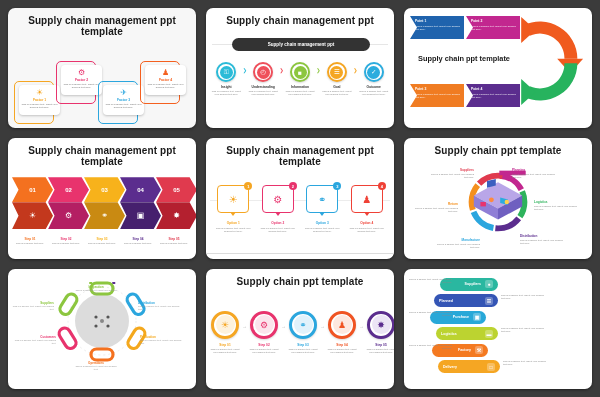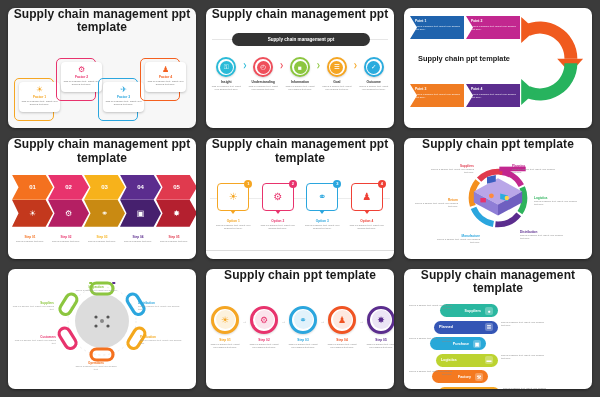--- a/index.html
+++ b/index.html
@@ -20,23 +20,24 @@
   .slide {
     position: relative;
     background: #ffffff;
     border-radius: 7px;
     margin: 5px;
     overflow: hidden;
     box-shadow: 0 1px 3px rgba(0,0,0,0.45);
   }
   .stitle {
     text-align: center;
-    font-size: 12px;
+    font-size: 10px;
     color: #1a1a1a;
     font-weight: 600;
+    padding-top: 7px;
     letter-spacing: .1px;
     line-height: 1.1;
   }
   .body { position: relative; width: 100%; height: calc(100% - 20px); }
 
   
   .s1 { background: #f7f7f7; }
   .s1 .inner { position:absolute; inset:0; }
   .zz { position: absolute; width: 40px; height: 43px; }
   .zz .brk {
@@ -546,21 +547,20 @@
               <span class="rinner" style="--bg:#ece5f5">✸</span>
             </span>
             <span class="rh">Step 05</span>
             <span class="rt">This is a sample text. Insert your desired text here.</span>
           </div>
         </div>
     </div>
   </div>
 
   <div class="slide">
-    <div class="stitle">Supply chain management template</div>
     <div class="body">
       <div class="barstack" id="s9-bars">
           <div class="brow">
             <div class="bbar" style="--c:#2ab7a0;left:36px;width:58px;justify-content:flex-end;">
               <span>Suppliers</span>
               <span class="bicon" style="margin-left:4px">●</span>
             </div>
             <div class="bnote" style="left:2px;top:1px;text-align:right;">This is a sample text. Insert your desired text here.</div>
           </div>
           <div class="brow">

